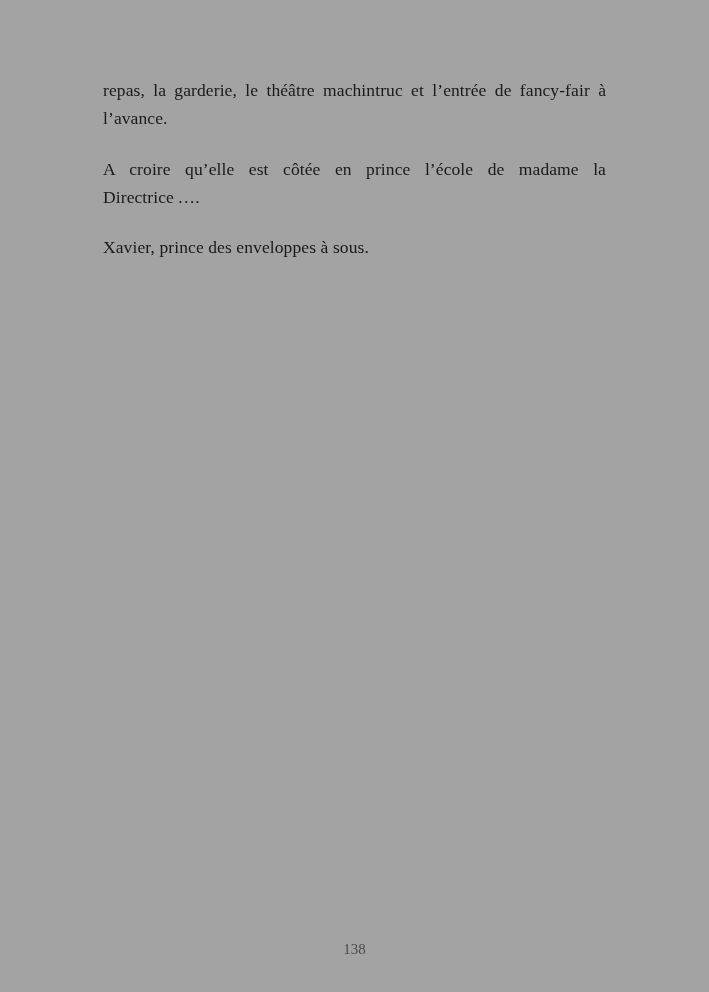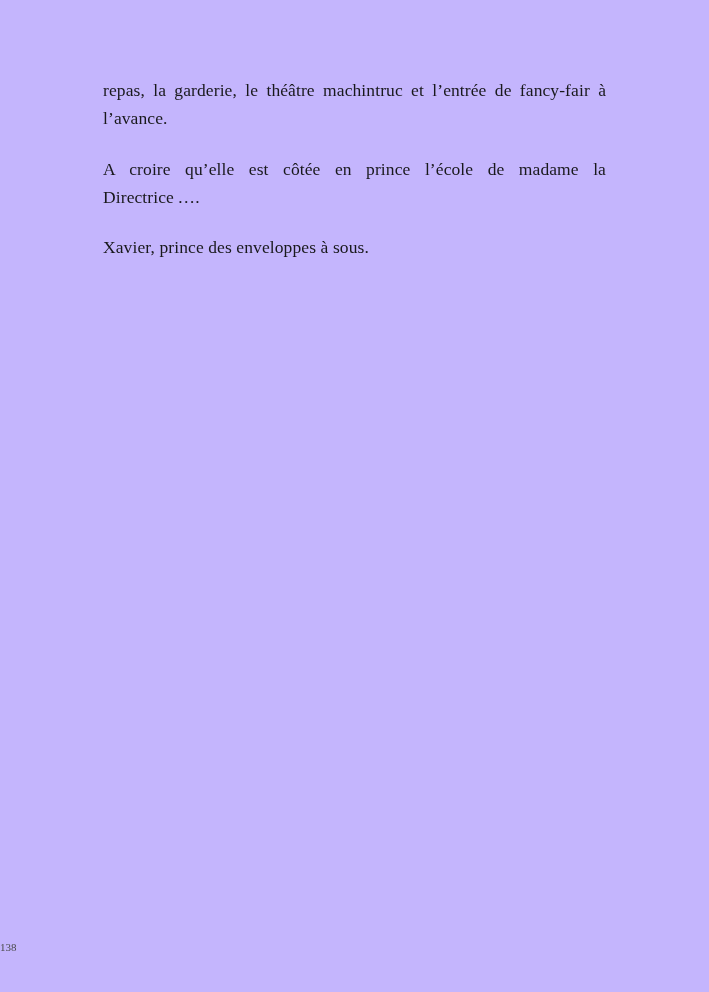--- a/index.html
+++ b/index.html
@@ -14,21 +14,21 @@
     color: #1a1a1a;
     position: relative;
     overflow: hidden;
   }
   .page {
     position: absolute;
     left: 0;
     top: 0;
     width: 709px;
     height: 992px;
-    background: #c4b5fd;
+    background: #a3a3a3;
   }
   .content {
     position: absolute;
     left: 103px;
     top: 76px;
     width: 503px;
   }
   p.para {
     margin: 0 0 22px 0;
     font-size: 17.5px;
@@ -41,21 +41,22 @@
     margin-bottom: 0;
   }
   p.para.nojustify {
     text-align: left;
   }
   .folio {
     position: absolute;
     left: 0;
     top: 941px;
     width: 709px;
-    font-size: 11px;
+    text-align: center;
+    font-size: 15px;
     color: #4a4a4a;
     font-family: "Liberation Serif", serif;
   }
 </style>
 </head>
 <body>
 
 <div class="page">
 
   <div class="content">

